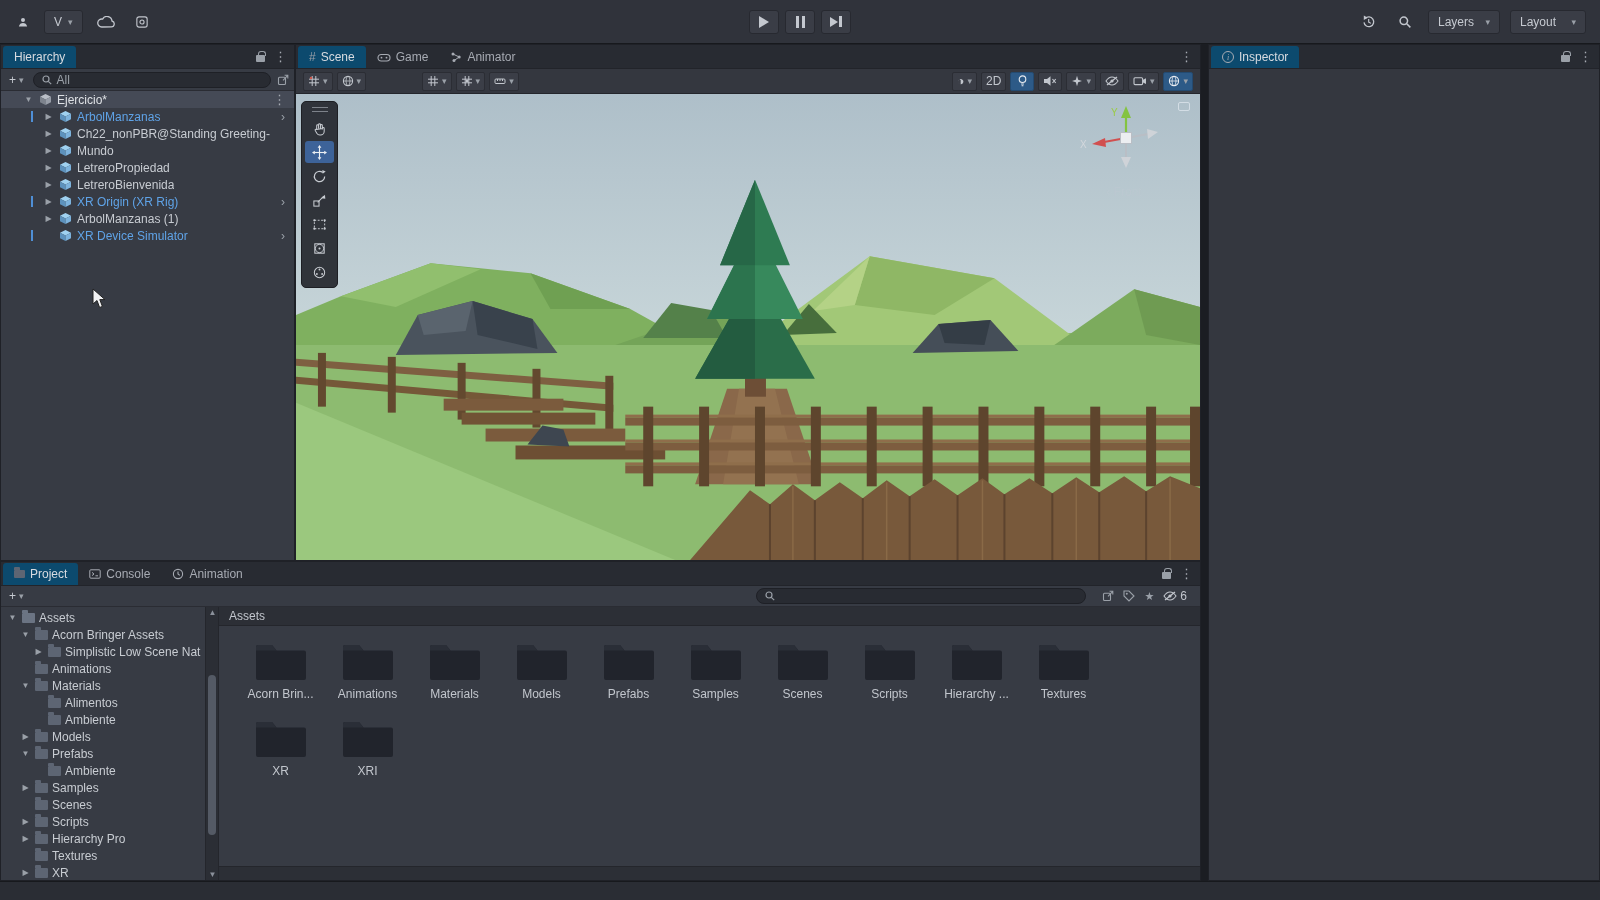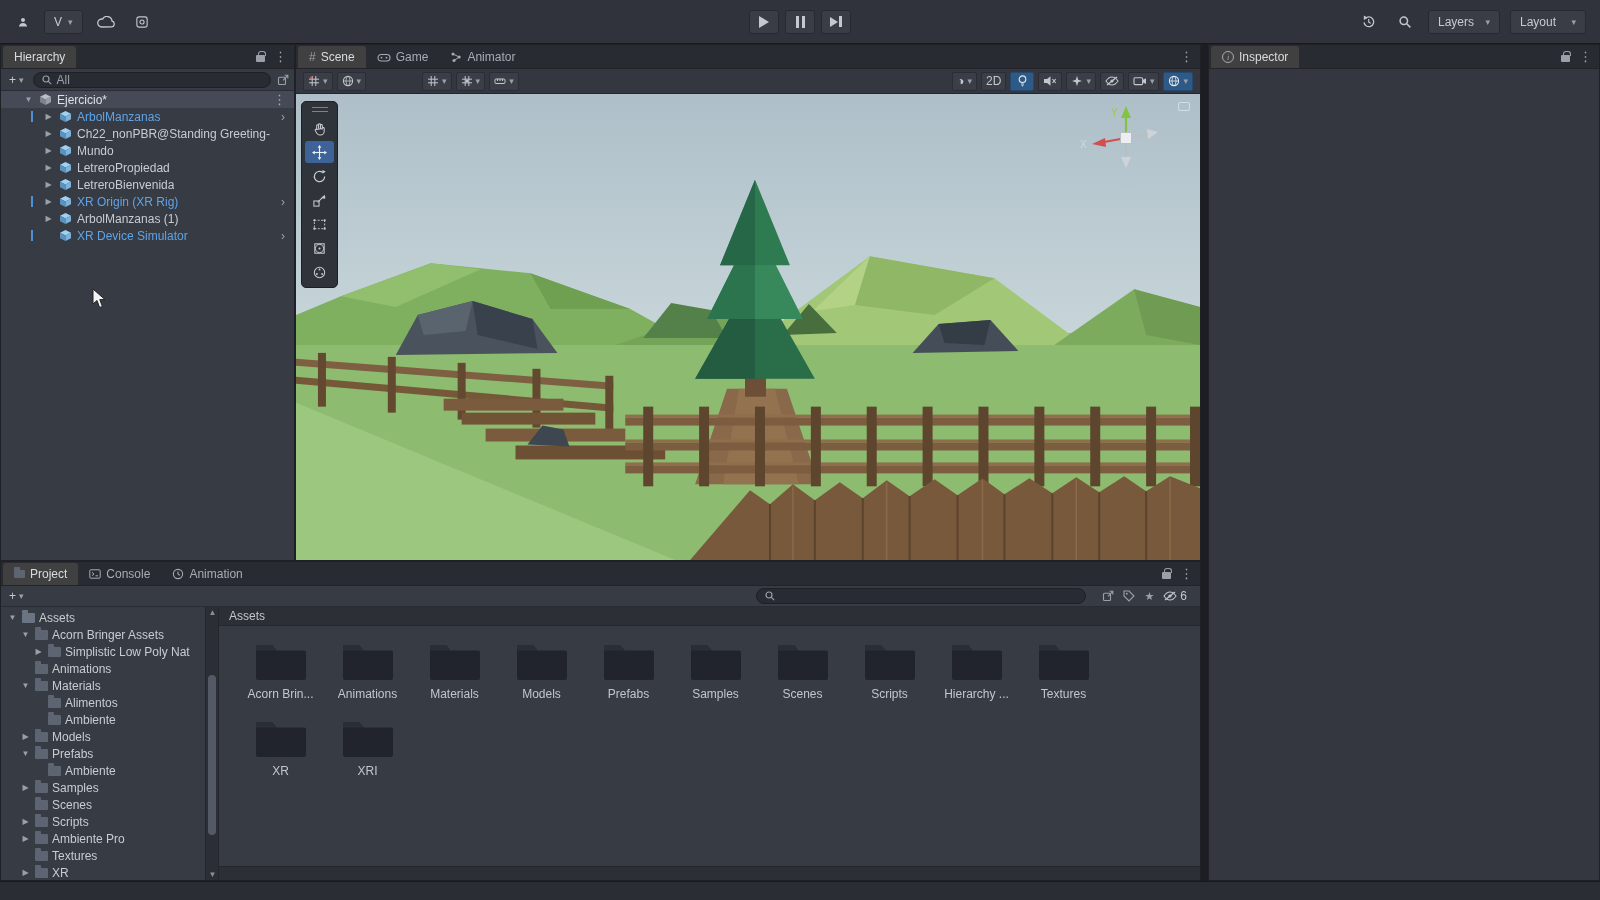--- a/index.html
+++ b/index.html
@@ -21,21 +21,21 @@
   .pause-bars { display:flex; gap:3px; }
   .pause-bars i { width:3px; height:12px; background:#c4c8cf; }
   .step-ico { display:flex; align-items:center; gap:1px; }
   .step-ico .t { width:0;height:0;border-left:8px solid #c4c8cf;border-top:5px solid transparent;border-bottom:5px solid transparent; }
   .step-ico .b { width:2.5px; height:11px; background:#c4c8cf; }
 
   
   .panel { position:absolute; background:#373b44; border:1px solid #1f2127; }
   .tabbar { height:24px; background:#282b32; display:flex; align-items:flex-end; padding-left:2px; position:relative; border-bottom:1px solid #22242a; }
   .tab { height:22px; display:flex; align-items:center; gap:5px; padding:0 11px; color:#a7abb3; border-radius:3px 3px 0 0; }
-  .tab.active { background:#404040; color:#d8dbe0; }
+  .tab.active { background:#0c4a6e; color:#d8dbe0; }
   .tabbar-right { position:absolute; right:7px; top:5px; display:flex; align-items:center; gap:9px; color:#9aa0a8; }
   .kebab { font-size:13px; color:#a7abb3; line-height:1; }
   .lock { width:9px; height:7px; background:#9aa0a8; border-radius:1px; position:relative; margin-top:4px; }
   .lock::before { content:''; position:absolute; left:1.5px; top:-4px; width:6px; height:4px; border:1.5px solid #9aa0a8; border-bottom:none; border-radius:3px 3px 0 0; }
 
   .searchbox { display:flex; align-items:center; gap:4px; height:16px; background:#282b32; border:1px solid #1e2026; border-radius:8px; padding:0 7px; color:#9aa0a8; }
 
   
   #hierarchy { left:0; top:44px; width:295px; height:517px; }
   .h-toolbar { height:22px; display:flex; align-items:center; gap:6px; padding:0 5px; border-bottom:1px solid #2a2c33; }
@@ -700,21 +700,21 @@
               <span>Assets</span>
             </div>
             <div class="trow" style="padding-left: 19px;">
               <span class="row-arrow">▼</span>
               <span class="tfolder"></span>
               <span>Acorn Bringer Assets</span>
             </div>
             <div class="trow" style="padding-left: 32px;">
               <span class="row-arrow">▶</span>
               <span class="tfolder"></span>
-              <span>Simplistic Low Poly Nat</span>
+              <span>Simplistic Low Scene Nat</span>
             </div>
             <div class="trow" style="padding-left: 19px;">
               <span class="row-arrow"></span>
               <span class="tfolder"></span>
               <span>Animations</span>
             </div>
             <div class="trow" style="padding-left: 19px;">
               <span class="row-arrow">▼</span>
               <span class="tfolder"></span>
               <span>Materials</span>
@@ -755,21 +755,21 @@
               <span>Scenes</span>
             </div>
             <div class="trow" style="padding-left: 19px;">
               <span class="row-arrow">▶</span>
               <span class="tfolder"></span>
               <span>Scripts</span>
             </div>
             <div class="trow" style="padding-left: 19px;">
               <span class="row-arrow">▶</span>
               <span class="tfolder"></span>
-              <span>Ambiente Pro</span>
+              <span>Hierarchy Pro</span>
             </div>
             <div class="trow" style="padding-left: 19px;">
               <span class="row-arrow"></span>
               <span class="tfolder"></span>
               <span>Textures</span>
             </div>
             <div class="trow" style="padding-left: 19px;">
               <span class="row-arrow">▶</span>
               <span class="tfolder"></span>
               <span>XR</span>

